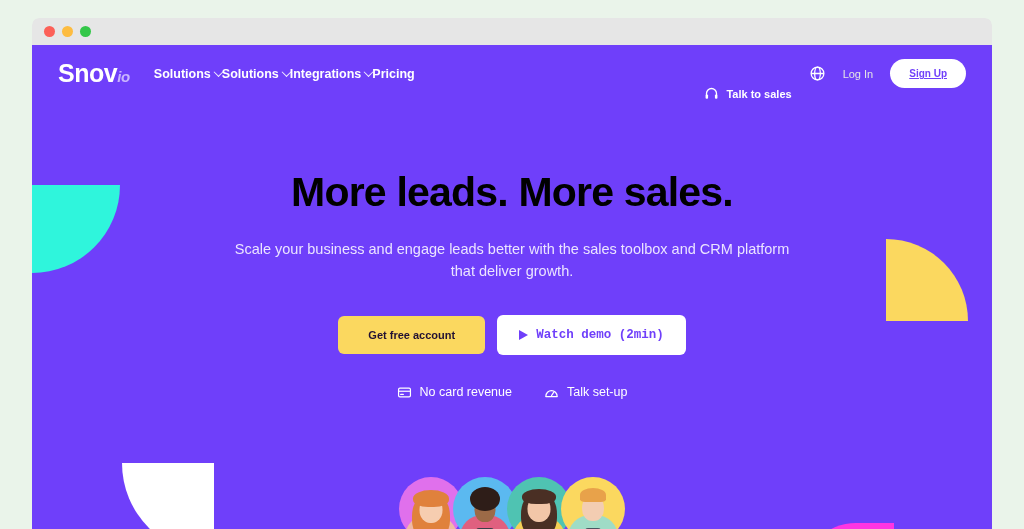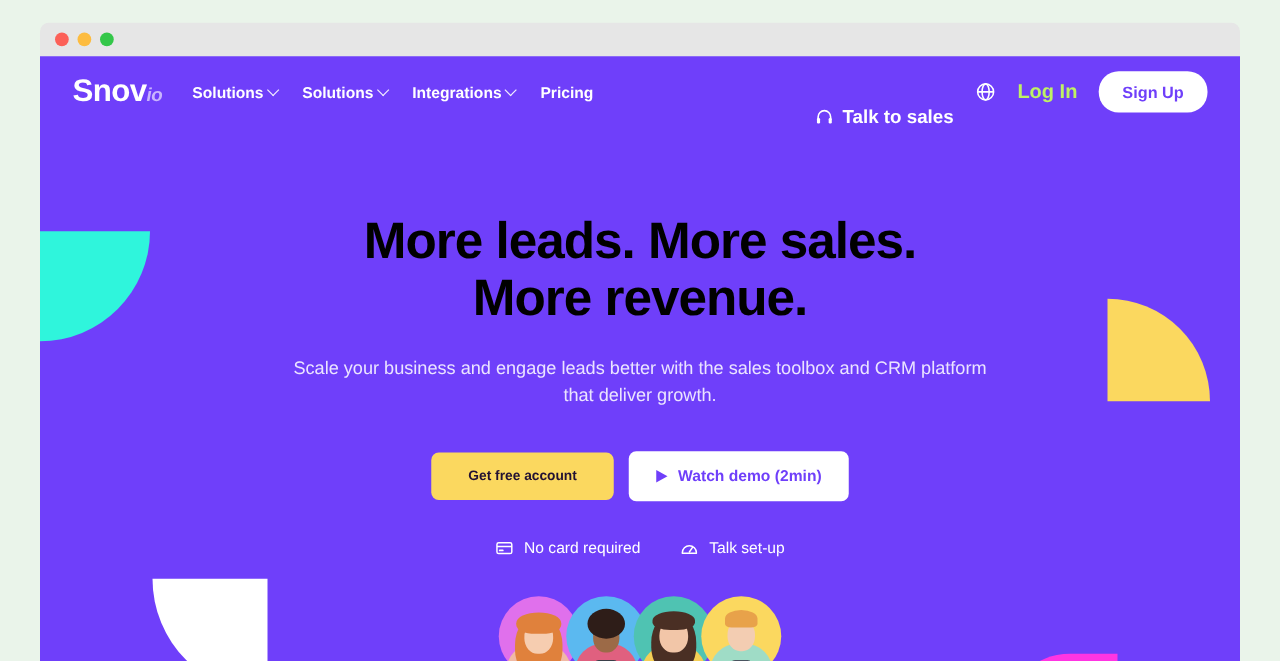--- a/index.html
+++ b/index.html
@@ -83,54 +83,55 @@
     font-size:25px; font-weight:bold; color:#ffffff;
     letter-spacing:-0.5px;
     margin-right:24px;
     white-space:nowrap;
   }
   .logo .io {
     font-size:15px; font-style:italic; font-weight:bold;
     color:#c9b4fd;
     letter-spacing:-0.3px;
   }
-  .main-nav { display:flex; align-items:center; gap:20px; }
+  .main-nav { display:flex; align-items:center; }
   .nav-item {
     display:flex; align-items:center; gap:4px;
     color:#ffffff; font-size:12.5px; font-weight:bold;
     cursor:pointer; white-space:nowrap;
   }
   .chev {
     display:inline-block;
     width:7px; height:7px;
     border-right:1.6px solid #ffffff;
     border-bottom:1.6px solid #ffffff;
     transform:rotate(45deg) translate(-1px,-1px);
     opacity:.9;
   }
   .header-right {
     margin-left:auto;
     display:flex; align-items:center; gap:17px;
   }
   .talk-sales {
     display:flex; align-items:center; gap:7px;
-    color:#fff; font-size:15px; font-weight:bold;
+    color:#fff; font-size:11px; font-weight:bold;
     cursor:pointer; white-space:nowrap;margin-top:40px;
   }
   .login-link {
-    color:#bef264; font-size:16px; font-weight:bold;
+    color:#e5e5e5; font-size:11px; font-weight:normal;
     cursor:pointer; white-space:nowrap;
   }
   .signup-btn {
     background:#ffffff; color:#6f3ffa;
-    font-size:13px; font-weight:bold;
+    font-size:10px; font-weight:bold;
     border:none; border-radius:16px;
     padding:9px 19px;
     cursor:pointer; white-space:nowrap;
     font-family:"Liberation Sans", sans-serif;
+    text-decoration:underline;
   }
   .icon-w { display:inline-flex; align-items:center; justify-content:center; }
 
   
   .hero-content {
     position:relative; z-index:4;
     text-align:center;
     padding-top:68px;
   }
   .headline {
@@ -158,21 +159,21 @@
     padding:13px 30px; cursor:pointer;
     font-family:"Liberation Sans", sans-serif;
     white-space:nowrap;
   }
   .btn-secondary {
     background:#ffffff; color:#6f3ffa;
     font-size:12.5px; font-weight:bold;
     border:none; border-radius:6px;
     padding:13px 22px; cursor:pointer;
     display:inline-flex; align-items:center; gap:8px;
-    font-family:Liberation Sans, sans-serif;
+    font-family:Liberation Mono, monospace;
     white-space:nowrap;
   }
   .play-tri {
     width:0; height:0;
     border-left:9px solid #6f3ffa;
     border-top:5.5px solid transparent;
     border-bottom:5.5px solid transparent;
   }
   .features {
     margin-top:30px;
@@ -272,21 +273,20 @@
           <span class="login-link">Log In</span>
 
           <button class="signup-btn">Sign Up</button>
         </div>
       </div>
 
       <div class="hero-content">
 
         <h1 class="headline">
           <span>More leads. More sales.</span><br>
-          <span>More revenue.</span>
         </h1>
 
         <p class="subheadline">Scale your business and engage leads better with the sales toolbox and CRM platform that deliver growth.</p>
 
         <div class="cta-row">
           <button class="btn-primary">Get free account</button>
           <button class="btn-secondary">
             <span class="play-tri"></span>
             <span>Watch demo (2min)</span>
           </button>
@@ -295,21 +295,21 @@
         <div class="features">
 
           <div class="feature">
             <span class="icon-w">
               <svg width="15" height="15" viewBox="0 0 24 24" fill="none" stroke="#ffffff" stroke-width="1.9">
                 <rect x="2.5" y="5" width="19" height="14" rx="2.2"></rect>
                 <line x1="2.5" y1="10" x2="21.5" y2="10"></line>
                 <line x1="6" y1="15" x2="10" y2="15" stroke-width="2.2" stroke-linecap="round"></line>
               </svg>
             </span>
-            <span>No card required</span>
+            <span>No card revenue</span>
           </div>
 
           <div class="feature">
             <span class="icon-w">
               <svg width="15" height="15" viewBox="0 0 24 24" fill="none" stroke="#ffffff" stroke-width="1.9" stroke-linecap="round">
                 <path d="M3 18a9 9 0 1 1 18 0"></path>
                 <line x1="3" y1="18.5" x2="21" y2="18.5"></line>
                 <line x1="12" y1="17" x2="16" y2="11"></line>
               </svg>
             </span>

